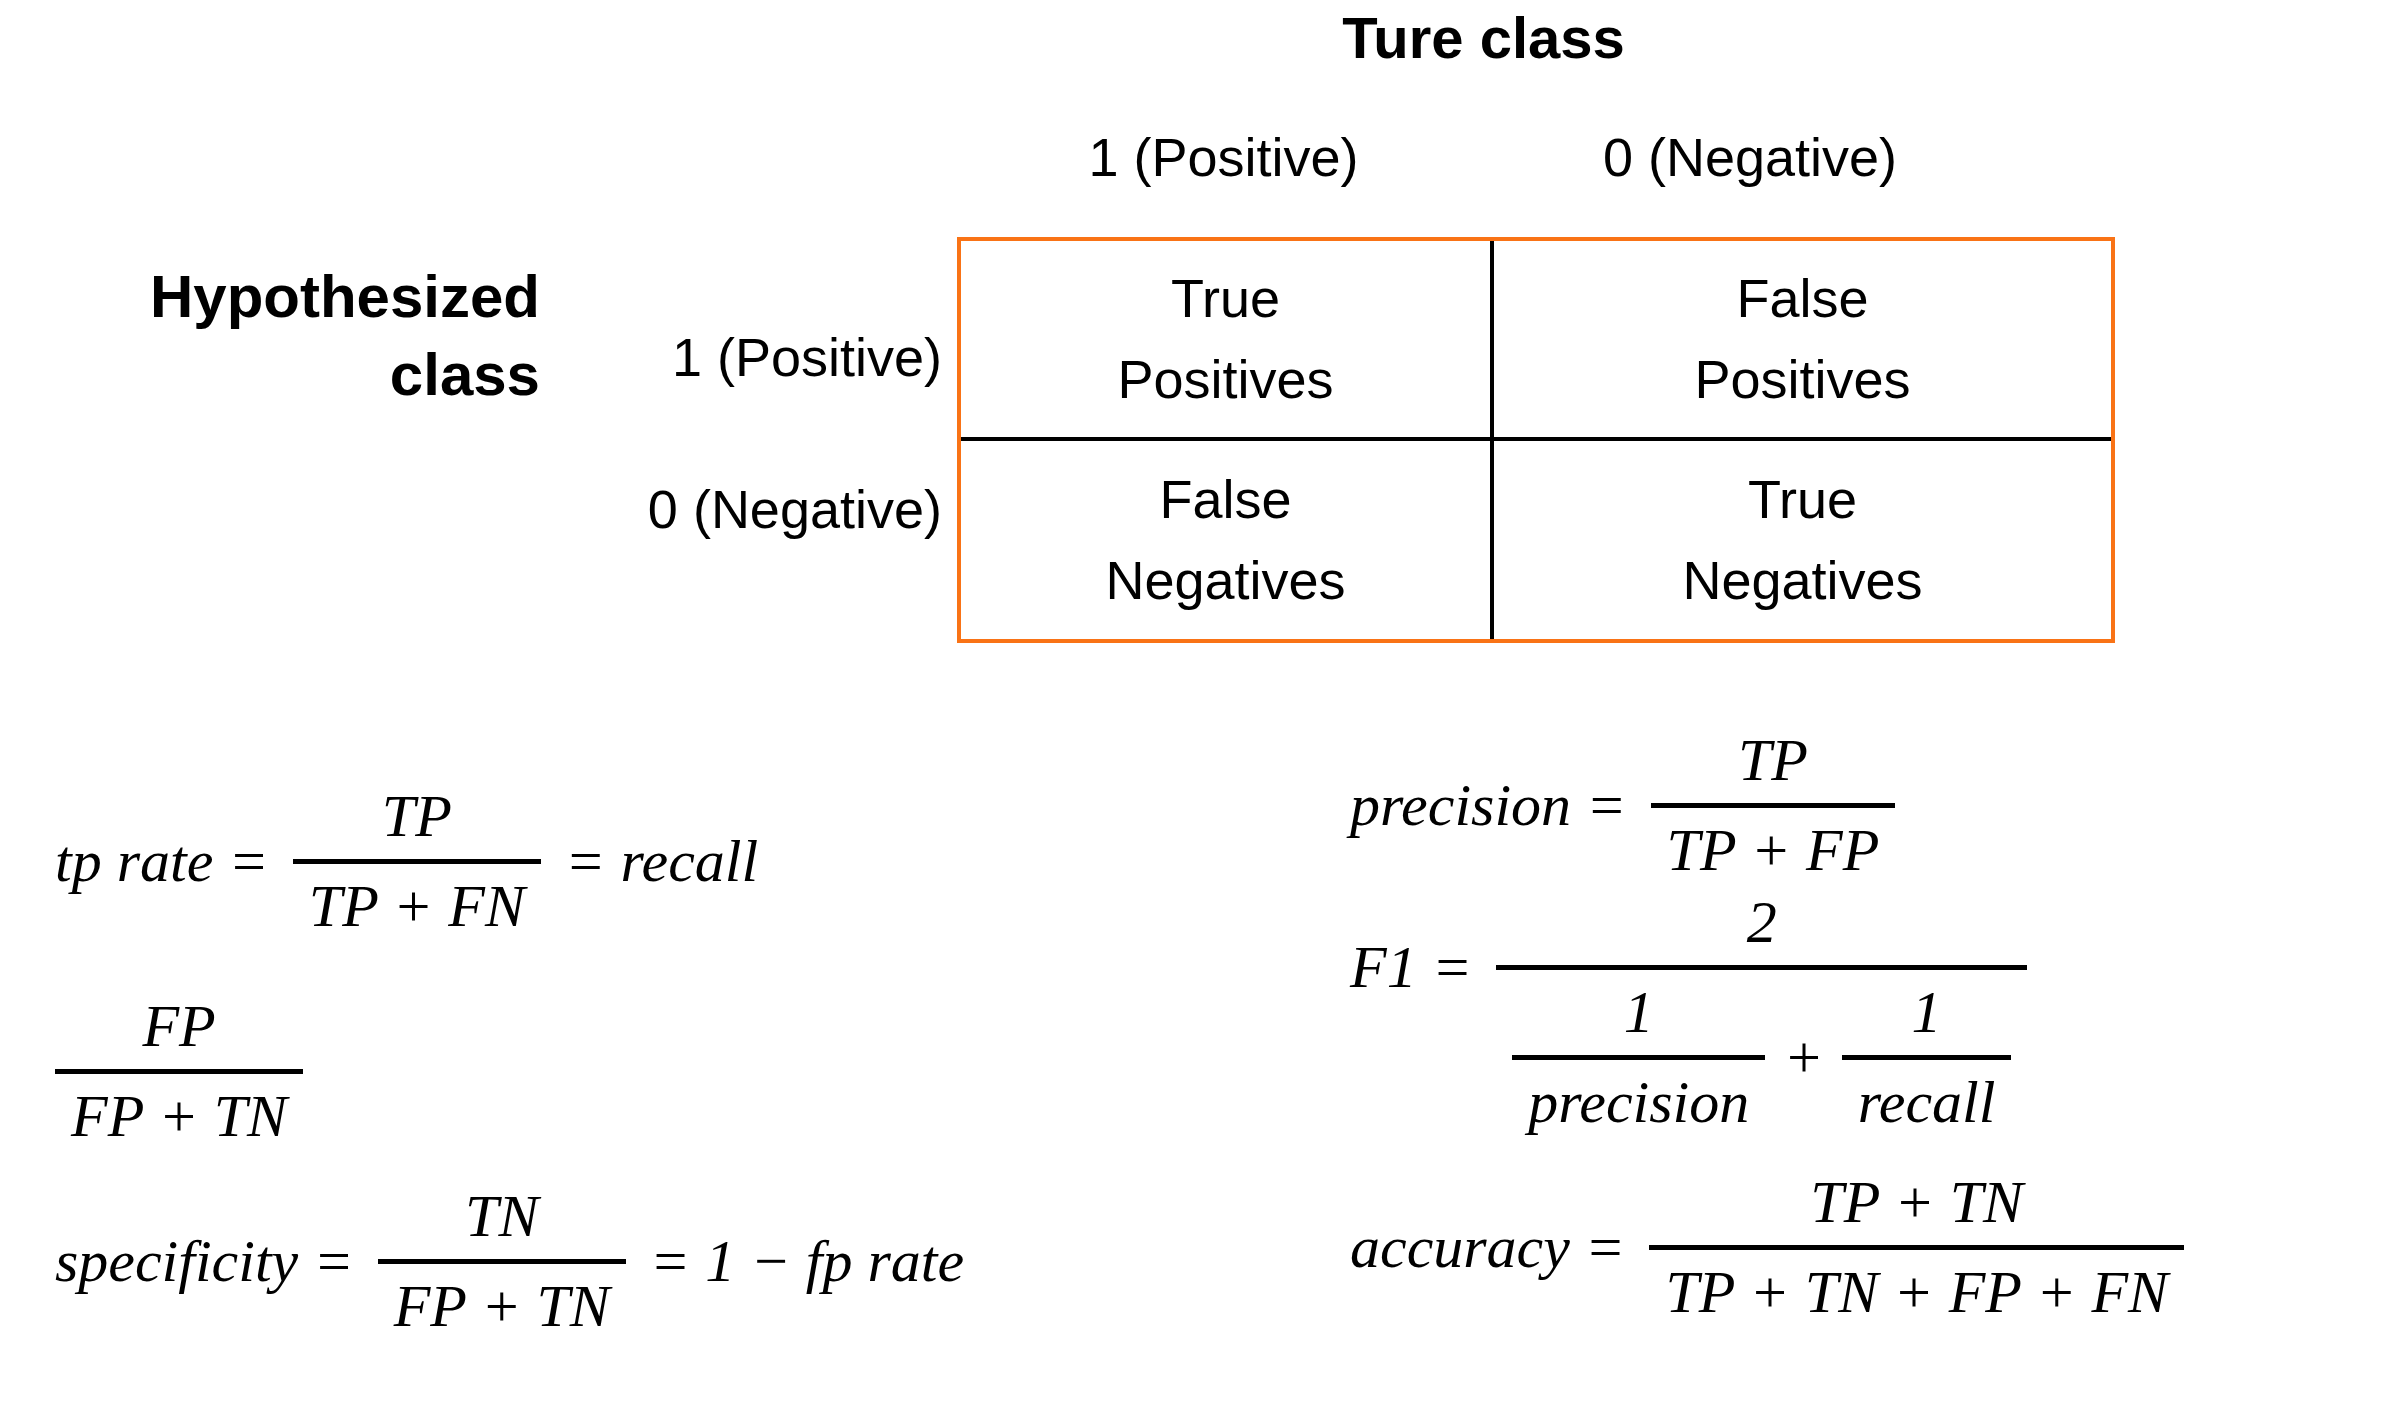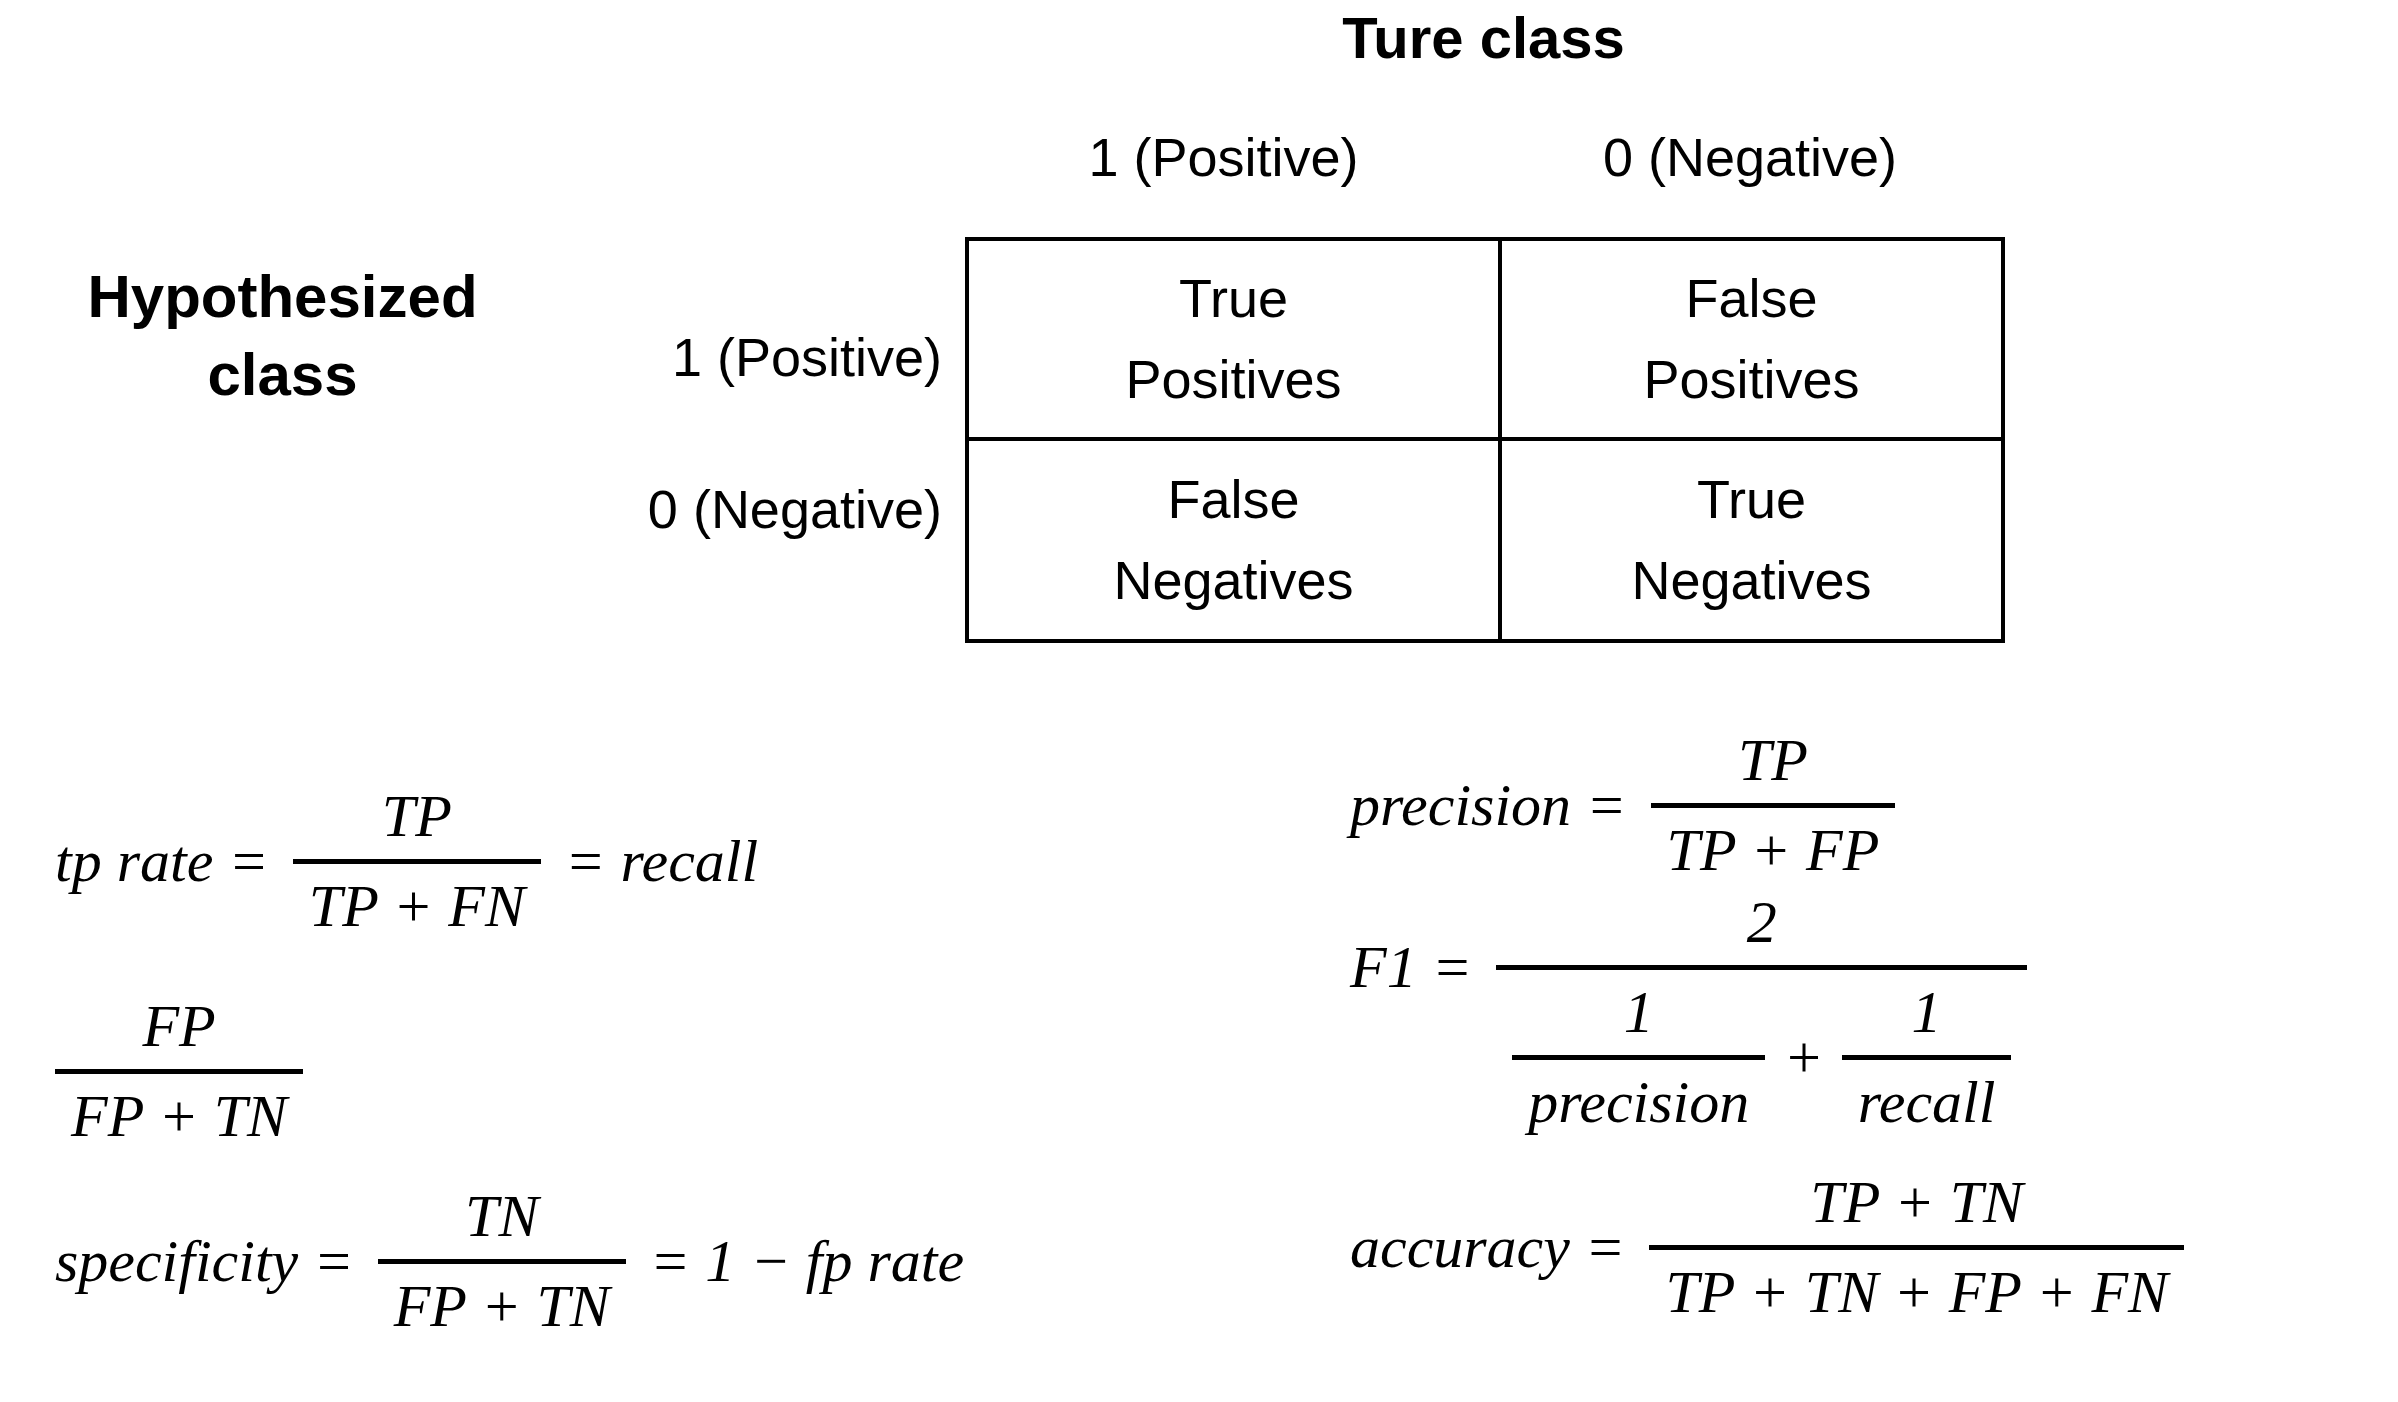--- a/index.html
+++ b/index.html
@@ -14,31 +14,31 @@
   .m-title {
     position:absolute; left:957px; top:4px; width:1053px;
     text-align:center; font-weight:bold; font-size:58px;
   }
   .col-head { position:absolute; top:126px; font-size:54px; text-align:center; }
   .col-head.c1 { left:957px;  width:533px; }
   .col-head.c2 { left:1490px; width:520px; }
 
   .hyp-label {
     position:absolute; left:25px; top:258px; width:515px;
-    text-align:center; font-weight:bold; font-size:60px; line-height:1.3;
+    text-align:right; font-weight:bold; font-size:60px; line-height:1.3;
   }
   .row-head { position:absolute; width:370px; text-align:right; font-size:54px; }
   .row-head.r1 { left:572px; top:326px; }
   .row-head.r2 { left:572px; top:478px; }
 
   
   .cmatrix {
-    position:absolute; left:957px; top:237px; width:1040px; height:406px;
+    position:absolute; left:957px; top:237px; width:1158px; height:406px;
     display:grid; grid-template-columns:533px 1fr; grid-template-rows:200px 1fr;
-    border:4px solid #000000; box-sizing:border-box; background:#fff;margin-left:8px;
+    border:4px solid #f97316; box-sizing:border-box; background:#fff;
   }
   .cmatrix .cell {
     display:flex; flex-direction:column; align-items:center; justify-content:center;
     font-size:54px; line-height:1.5; text-align:center;
     border-right:4px solid #000; border-bottom:4px solid #000;
   }
   .cmatrix .cell.last-col { border-right:none; }
   .cmatrix .cell.last-row { border-bottom:none; }
 
   

